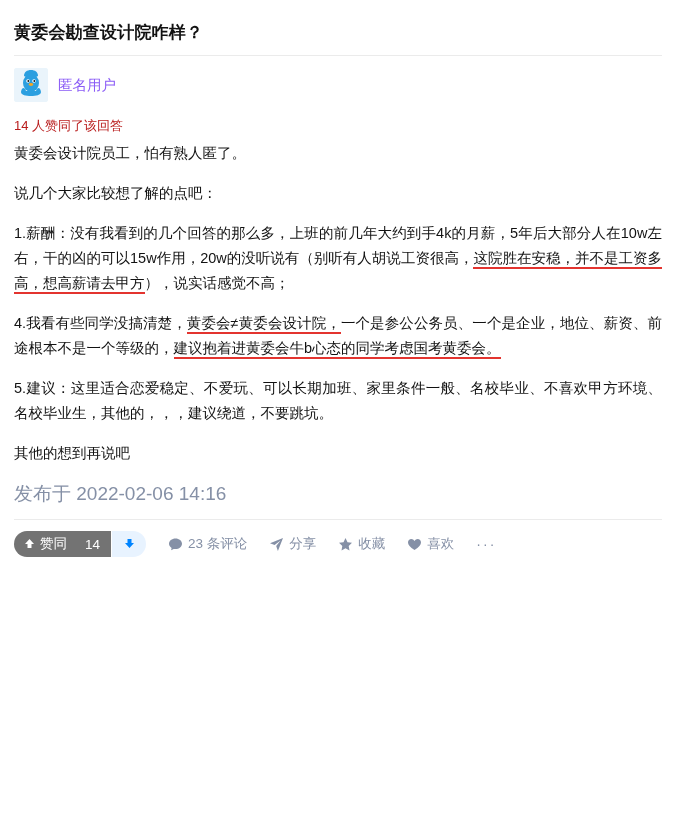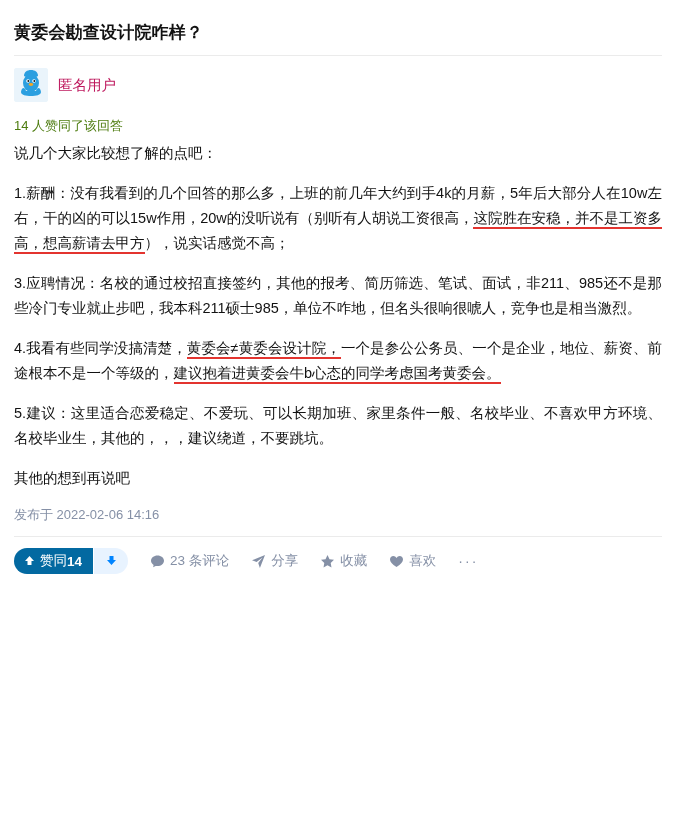--- a/index.html
+++ b/index.html
@@ -46,45 +46,45 @@
     border-radius: 3px;
     background: #eaf4fb;
     position: relative;
     flex: 0 0 auto;
     overflow: hidden;
   }
   .avatar svg { display: block; }
   .author-name {
     margin-left: 10px;
     font-size: 14.5px;
-    color: #be185d;
+    color: #8b5cf6;
     font-weight: normal;
   }
   .votes {
     margin-top: 14px;
     font-size: 13px;
-    color: #4d7c0f;
+    color: #b91c1c;
   }
   .content {
     font-size: 14.5px;
     line-height: 25px;
     color: #121212;
     margin-top: 6px;
     text-align: justify;
   }
   .content p {
     margin: 0 0 15px 0;
   }
   .u-red {
     border-bottom: 2px solid #e3342f;
     padding-bottom: 1px;
   }
   .publish {
     margin-top: 6px;
-    font-size: 13px;
+    font-size: 19px;
     color: #8590a6;
   }
   .bottom-divider {
     height: 1px;
     background: #ebebeb;
     margin-top: 12px;
   }
   .actionbar {
     display: flex;
     align-items: center;
@@ -92,34 +92,34 @@
     height: 28px;
     font-size: 13.5px;
     color: #8590a6;
   }
   .vote-group {
     display: flex;
     align-items: center;
     flex: 0 0 auto;
   }
   .vote-up {
-    background: #0369a1;
+    background: #737373;
     color: #fff;
     height: 26px;
     border-radius: 13px 0 0 13px;
     display: flex;
     align-items: center;
     padding: 0 11px 0 10px;
     font-size: 13.5px;
   }
   .vote-up .arrow-up {
     margin-right: 5px;
     display: inline-block;
   }
-  .vote-count { margin-left: 0; font-weight: bold; }
+  .vote-count { margin-left: 18px; }
   .vote-down {
     background: #e8f3ff;
     color: #0084ff;
     height: 26px;
     width: 34px;
     border-radius: 0 13px 13px 0;
     display: flex;
     align-items: center;
     justify-content: center;
     margin-left: 1px;
@@ -166,23 +166,23 @@
         <circle cx="20.3" cy="13" r="0.9" fill="#111"></circle>
         <ellipse cx="17" cy="16.5" rx="2.2" ry="1.4" fill="#f5a623"></ellipse>
       </svg>
     </div>
     <div class="author-name">匿名用户</div>
   </div>
 
   <div class="votes">14 人赞同了该回答</div>
 
   <div class="content">
+    <p>黄委会设计院员工，怕有熟人匿了。</p>
     <p>说几个大家比较想了解的点吧：</p>
     <p>1.薪酬：没有我看到的几个回答的那么多，上班的前几年大约到手4k的月薪，5年后大部分人在10w左右，干的凶的可以15w作用，20w的没听说有（别听有人胡说工资很高，<span class="u-red">这院胜在安稳，并不是工资多高，想高薪请去甲方</span>），说实话感觉不高；</p>
-    <p>3.应聘情况：名校的通过校招直接签约，其他的报考、简历筛选、笔试、面试，非211、985还不是那些冷门专业就止步吧，我本科211硕士985，单位不咋地，但名头很响很唬人，竞争也是相当激烈。</p>
     <p>4.我看有些同学没搞清楚，<span class="u-red">黄委会≠黄委会设计院，</span>一个是参公公务员、一个是企业，地位、薪资、前途根本不是一个等级的，<span class="u-red">建议抱着进黄委会牛b心态的同学考虑国考黄委会。</span></p>
     <p>5.建议：这里适合恋爱稳定、不爱玩、可以长期加班、家里条件一般、名校毕业、不喜欢甲方环境、名校毕业生，其他的，，，建议绕道，不要跳坑。</p>
     <p>其他的想到再说吧</p>
   </div>
 
   <div class="publish">发布于 2022-02-06 14:16</div>
 
   <div class="bottom-divider"></div>
 
   <div class="actionbar">

